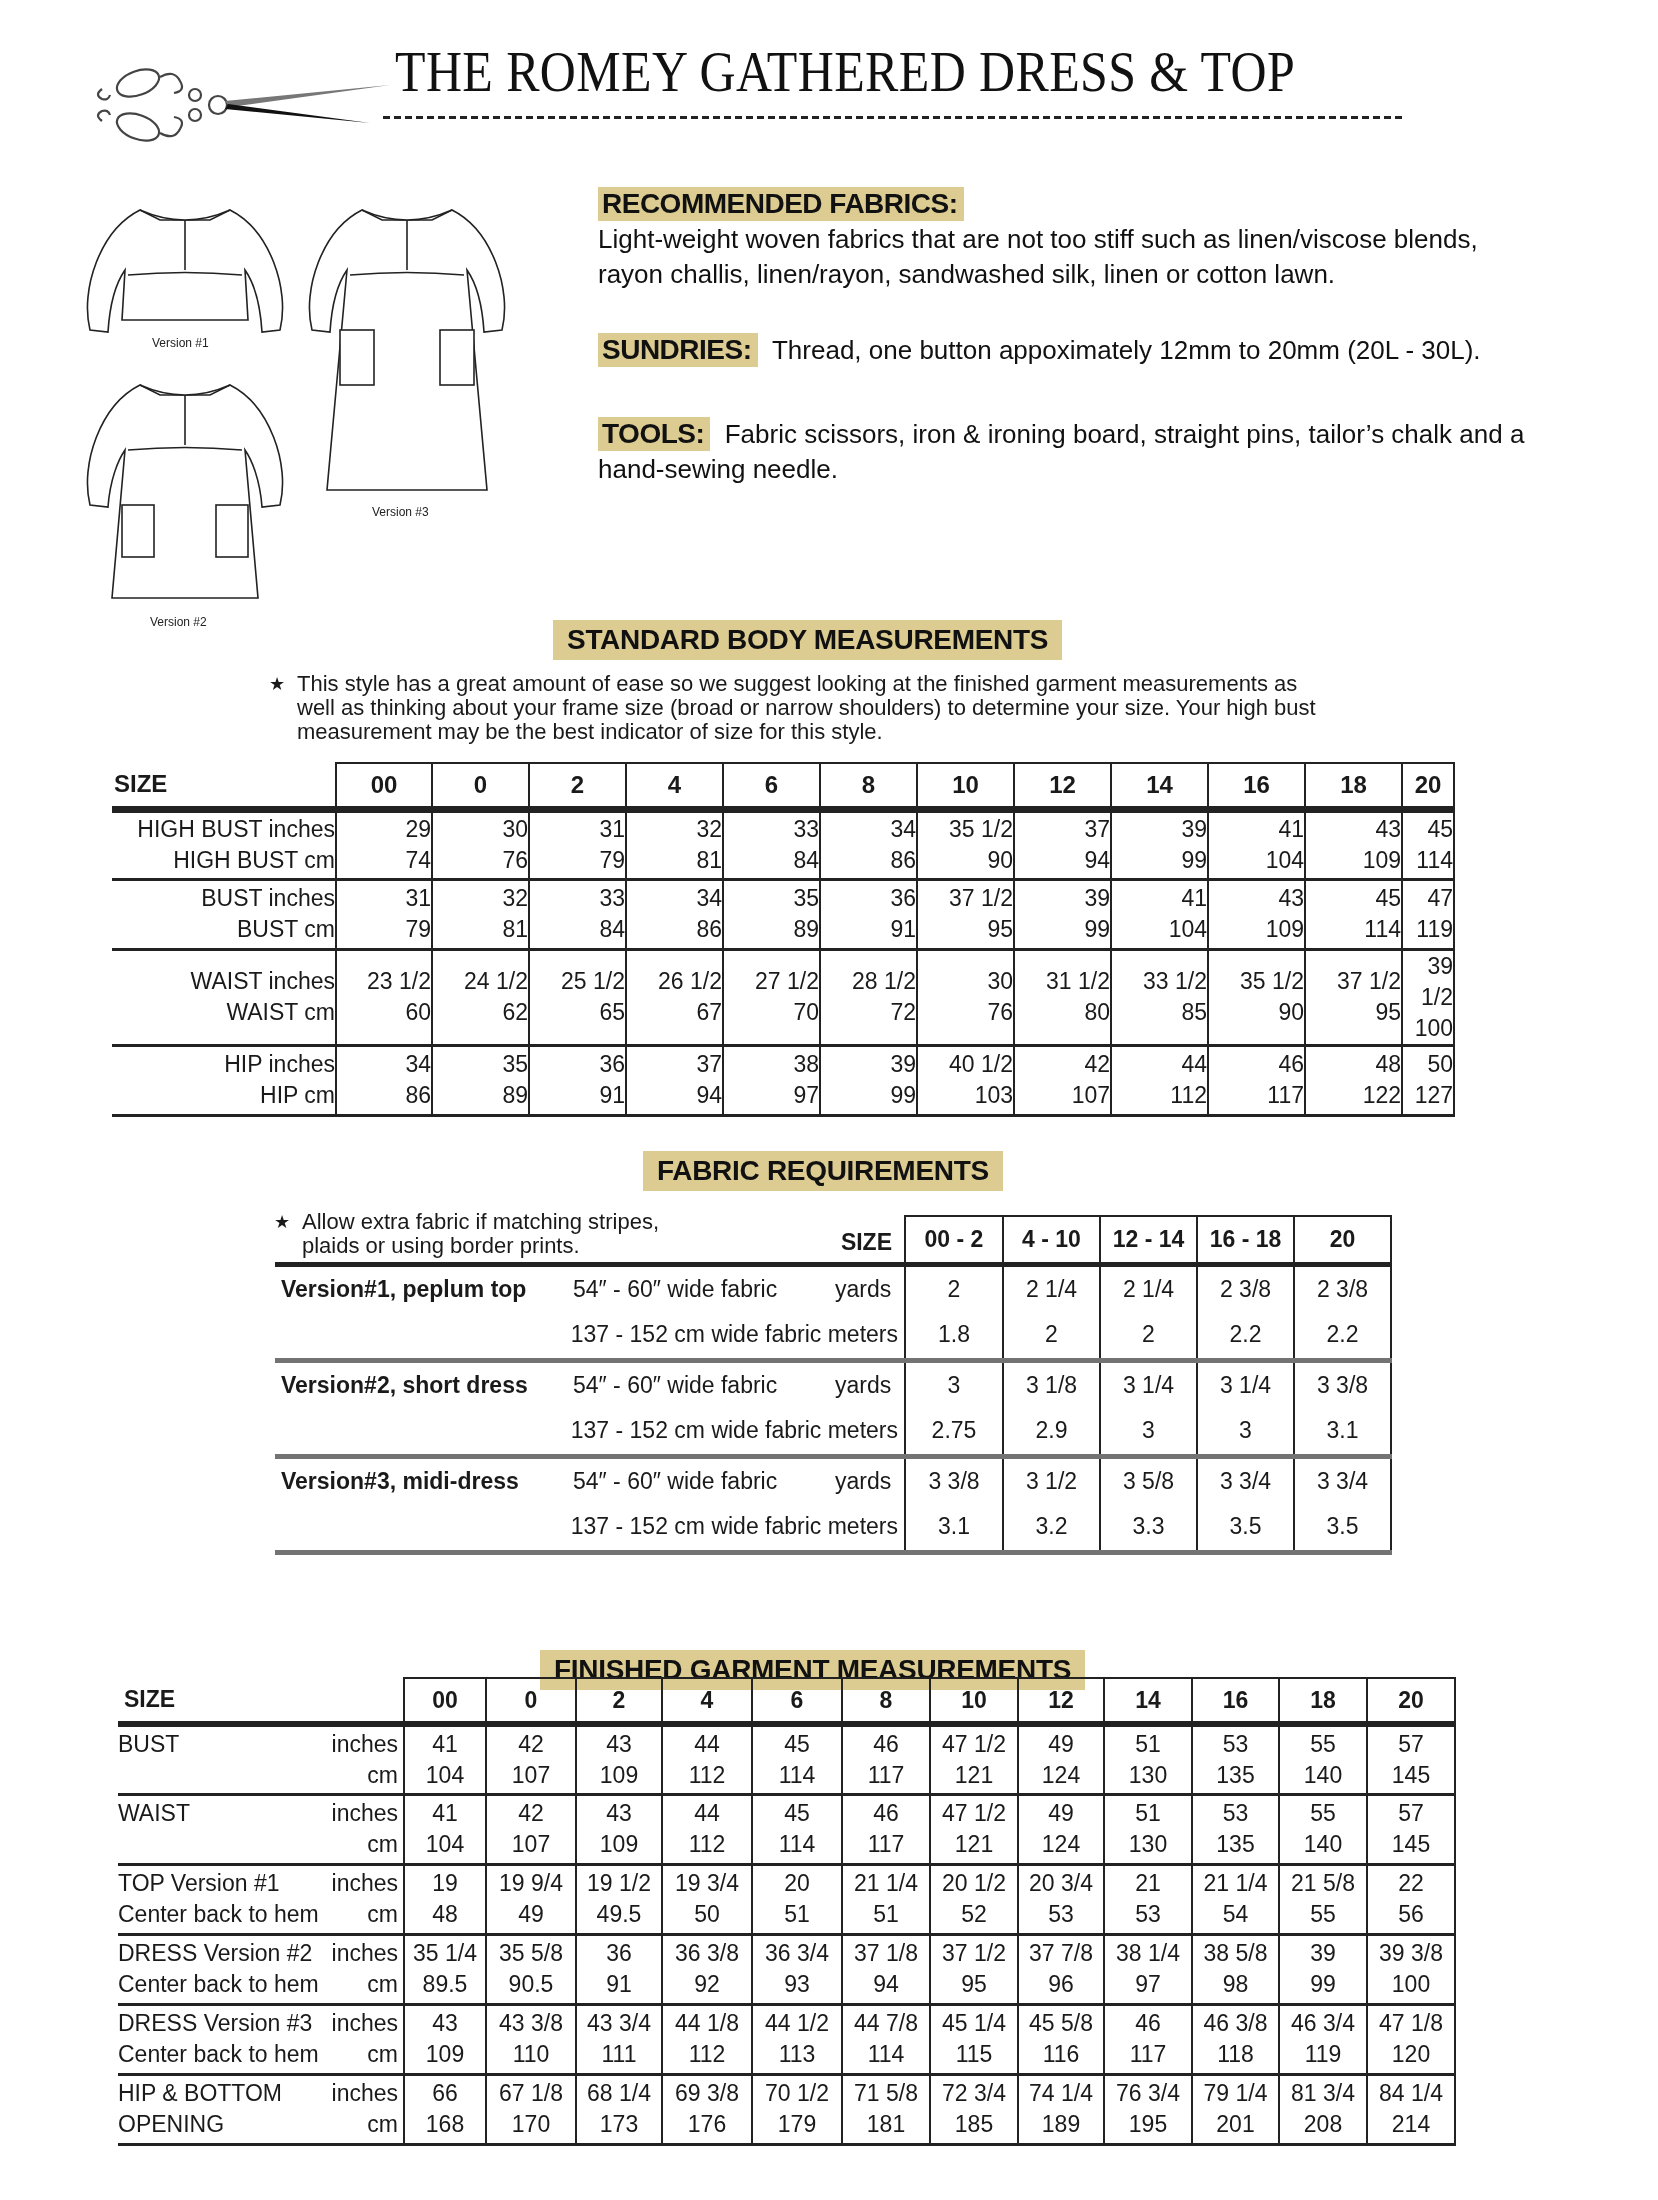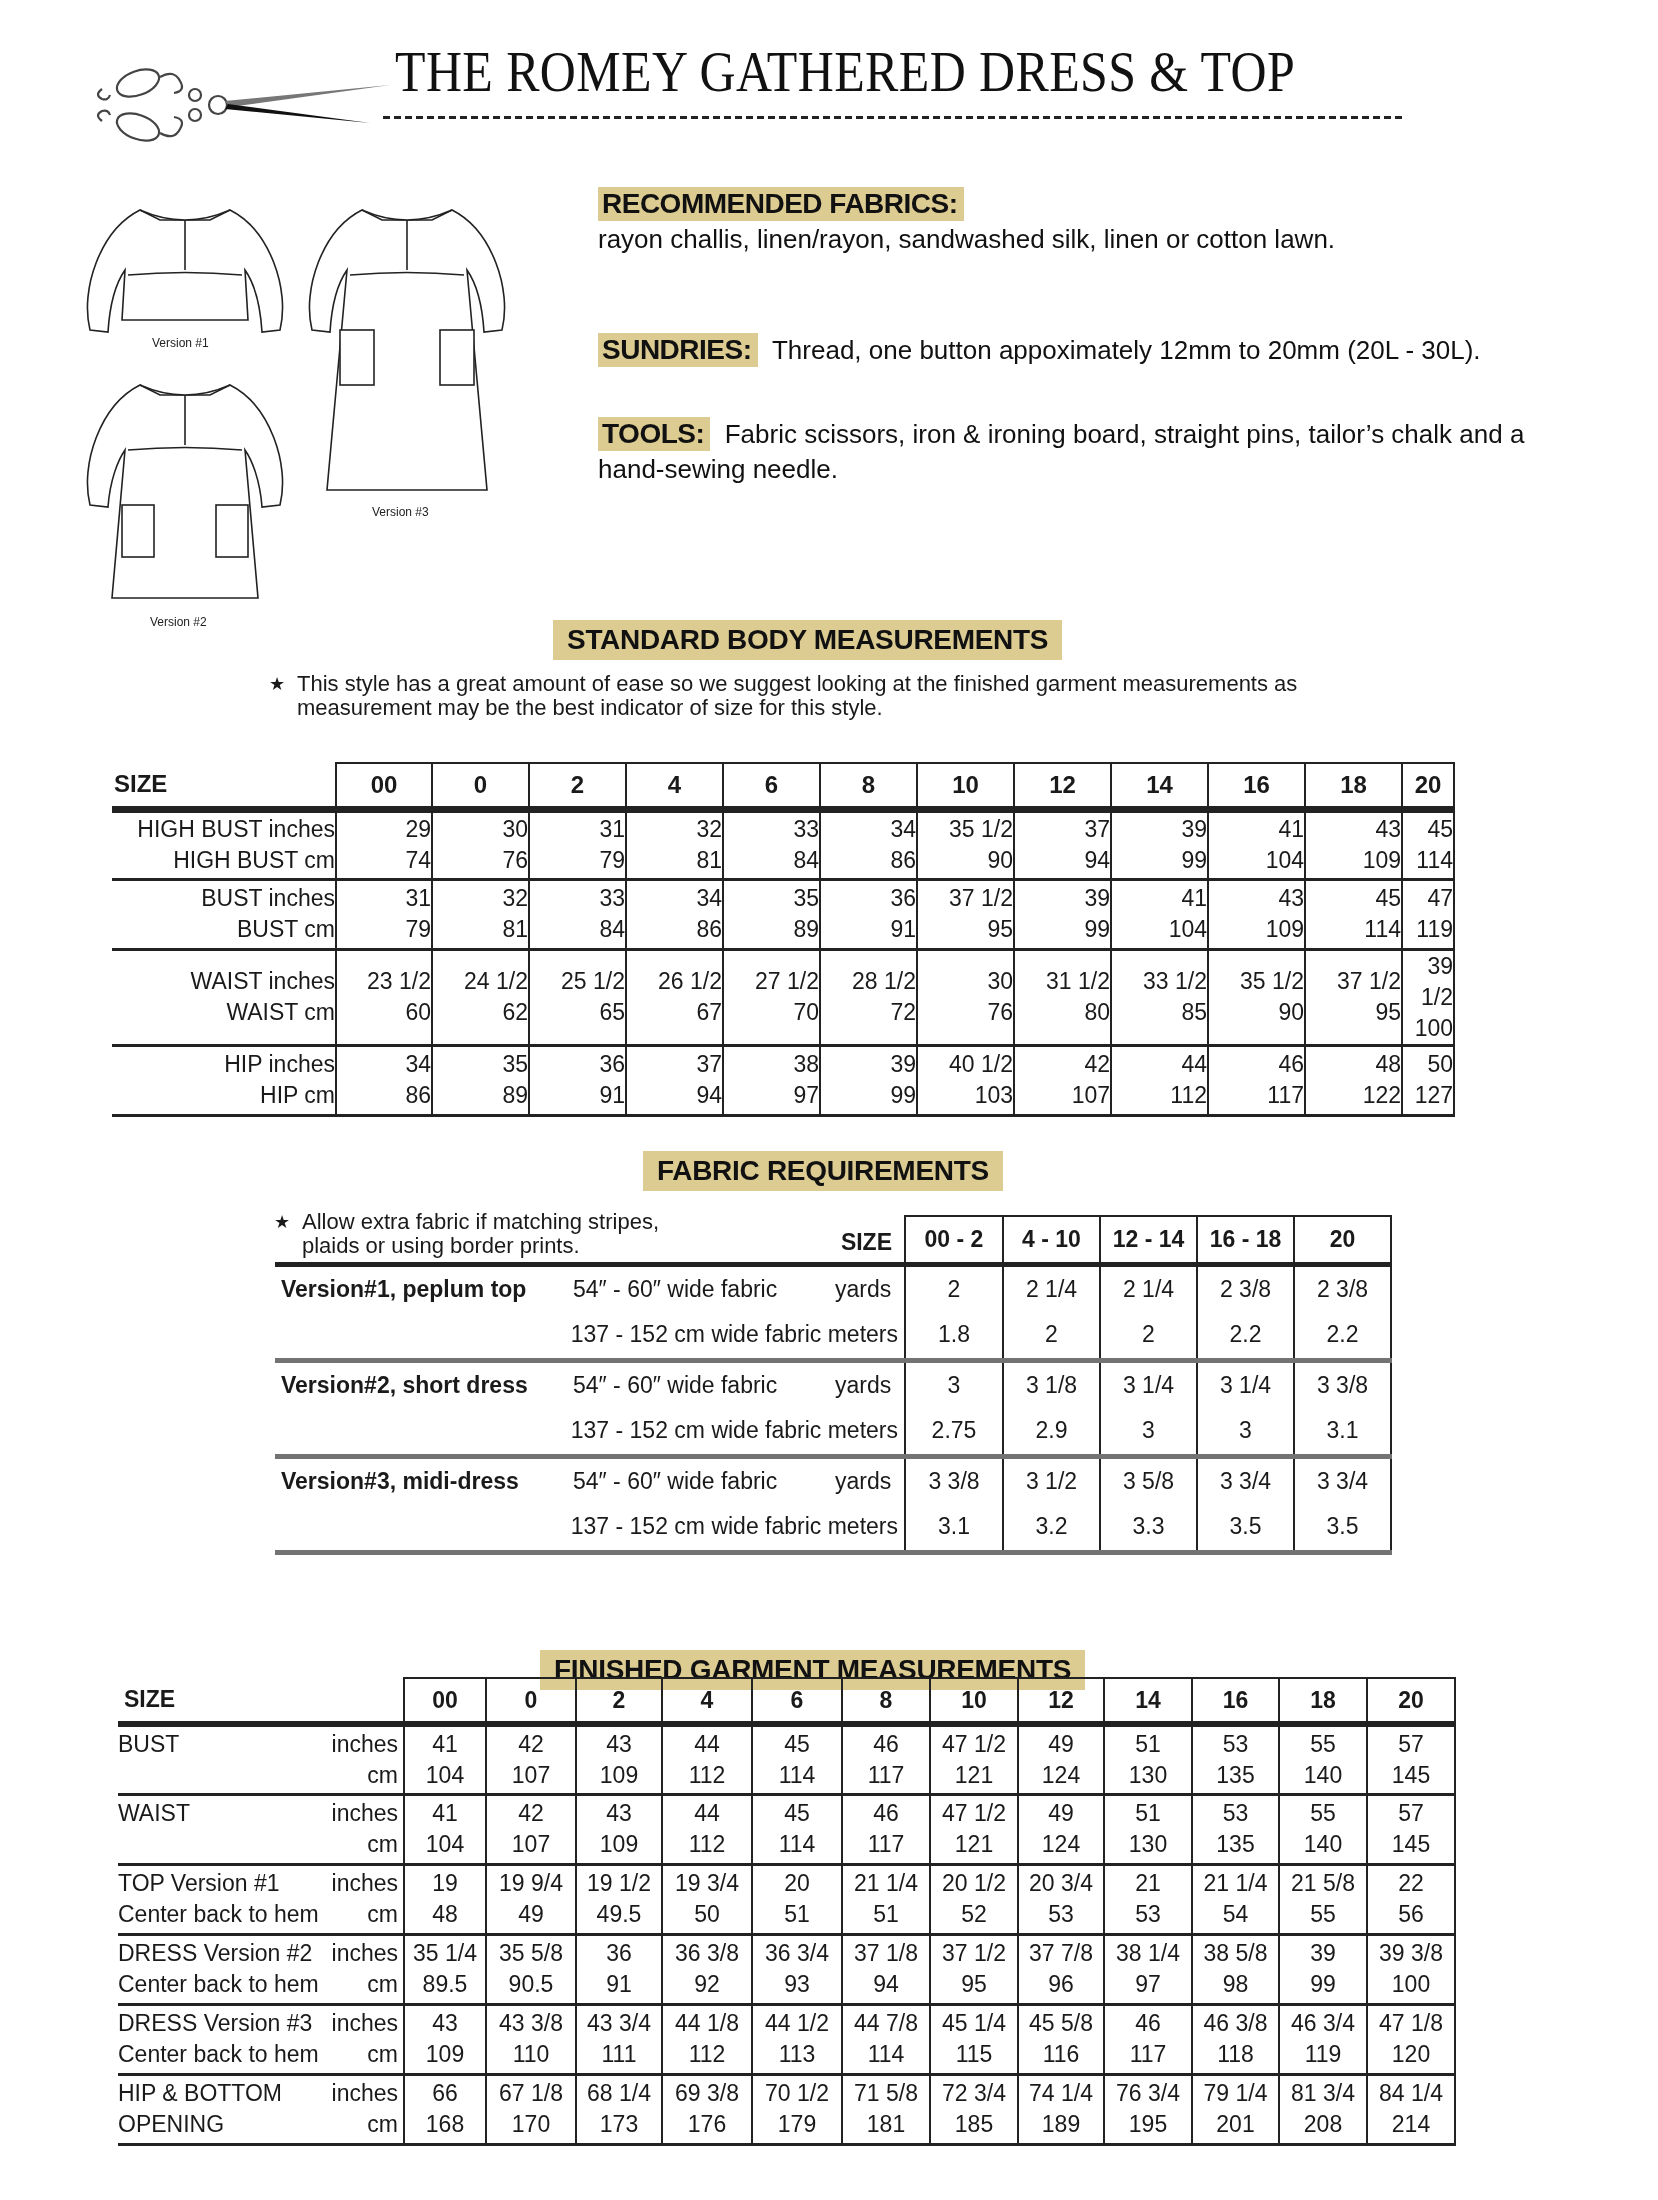--- a/index.html
+++ b/index.html
@@ -126,34 +126,36 @@
     <path d="M105 30 L105 80"></path>
     <path d="M48 85 Q105 80 162 85"></path>
     <rect x="38" y="140" width="34" height="55"></rect>
     <rect x="138" y="140" width="34" height="55"></rect>
   </g>
 </svg>
 <div class="flat-caption" style="left:372px;top:505px;">Version #3</div>
 
 <div class="info" style="top:186px;">
   <p><span class="hl">RECOMMENDED FABRICS:</span></p>
+  <p>Light-weight woven fabrics that are not too stiff such as linen/viscose blends,</p>
   <p>rayon challis, linen/rayon, sandwashed silk, linen or cotton lawn.</p>
 </div>
 <div class="info" style="top:332px;">
   <p><span class="hl">SUNDRIES:</span>&nbsp;&nbsp;<span>Thread, one button appoximately 12mm to 20mm (20L - 30L).</span></p>
 </div>
 <div class="info" style="top:416px;">
   <p><span class="hl">TOOLS:</span>&nbsp;&nbsp;<span>Fabric scissors, iron &amp; ironing board, straight pins, tailor’s chalk and a</span></p>
   <p>hand-sewing needle.</p>
 </div>
 
 <div class="section-header" style="left:553px;top:620px;">STANDARD BODY MEASUREMENTS</div>
 <div class="note" style="left:297px;top:672px;width:1200px;">
   <span class="star">★</span>
   <div>This style has a great amount of ease so we suggest looking at the finished garment measurements as</div>
+  <div>well as thinking about your frame size (broad or narrow shoulders) to determine your size. Your high bust</div>
   <div>measurement may be the best indicator of size for this style.</div>
 </div>
 
 <table class="sbm">
   <colgroup>
     <col style="width:224px">
       <col style="width:96px">
       <col style="width:97px">
       <col style="width:97px">
       <col style="width:97px">

